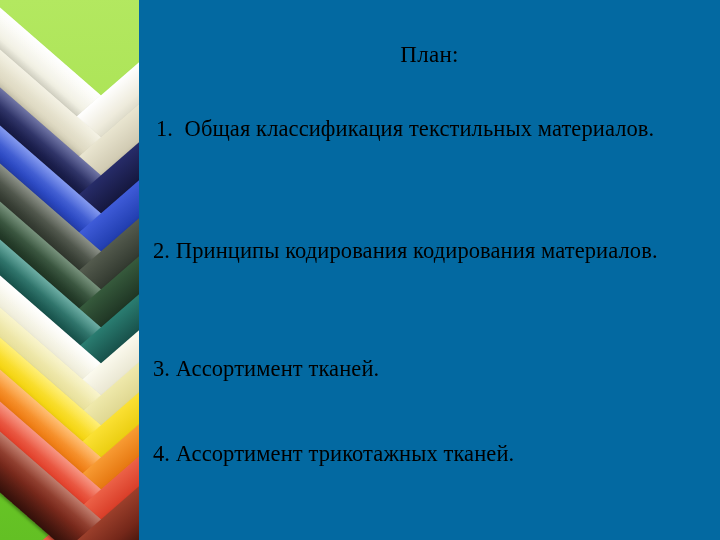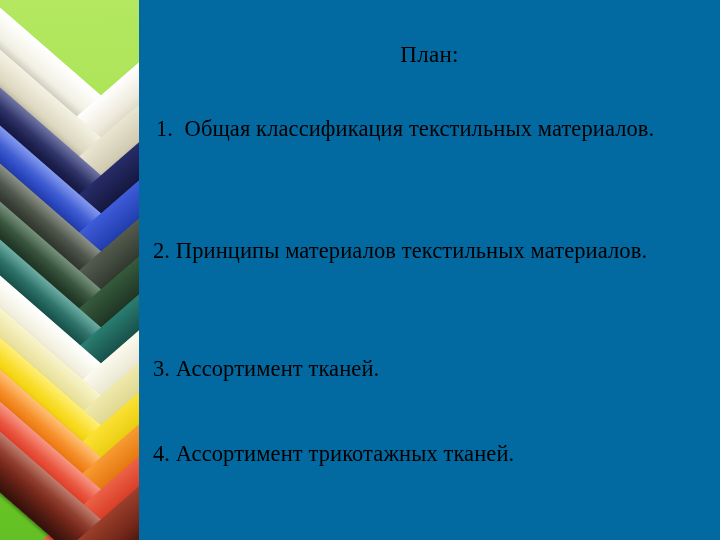--- a/index.html
+++ b/index.html
@@ -205,21 +205,21 @@
 
     <div id="page-title">План:</div>
 
     <div id="plan-list">
 
       <div class="plan-item hanging" id="plan-item-1">
         <span class="num">1.  </span><span>Общая классификация текстильных материалов.</span>
       </div>
 
       <div class="plan-item" id="plan-item-2">
-        <span class="num">2. </span><span>Принципы материалов текстильных материалов.</span>
+        <span class="num">2. </span><span>Принципы кодирования кодирования материалов.</span>
       </div>
 
       <div class="plan-item" id="plan-item-3">
         <span class="num">3. </span><span>Ассортимент тканей.</span>
       </div>
 
       <div class="plan-item" id="plan-item-4">
         <span class="num">4. </span><span>Ассортимент трикотажных тканей.</span>
       </div>
 

